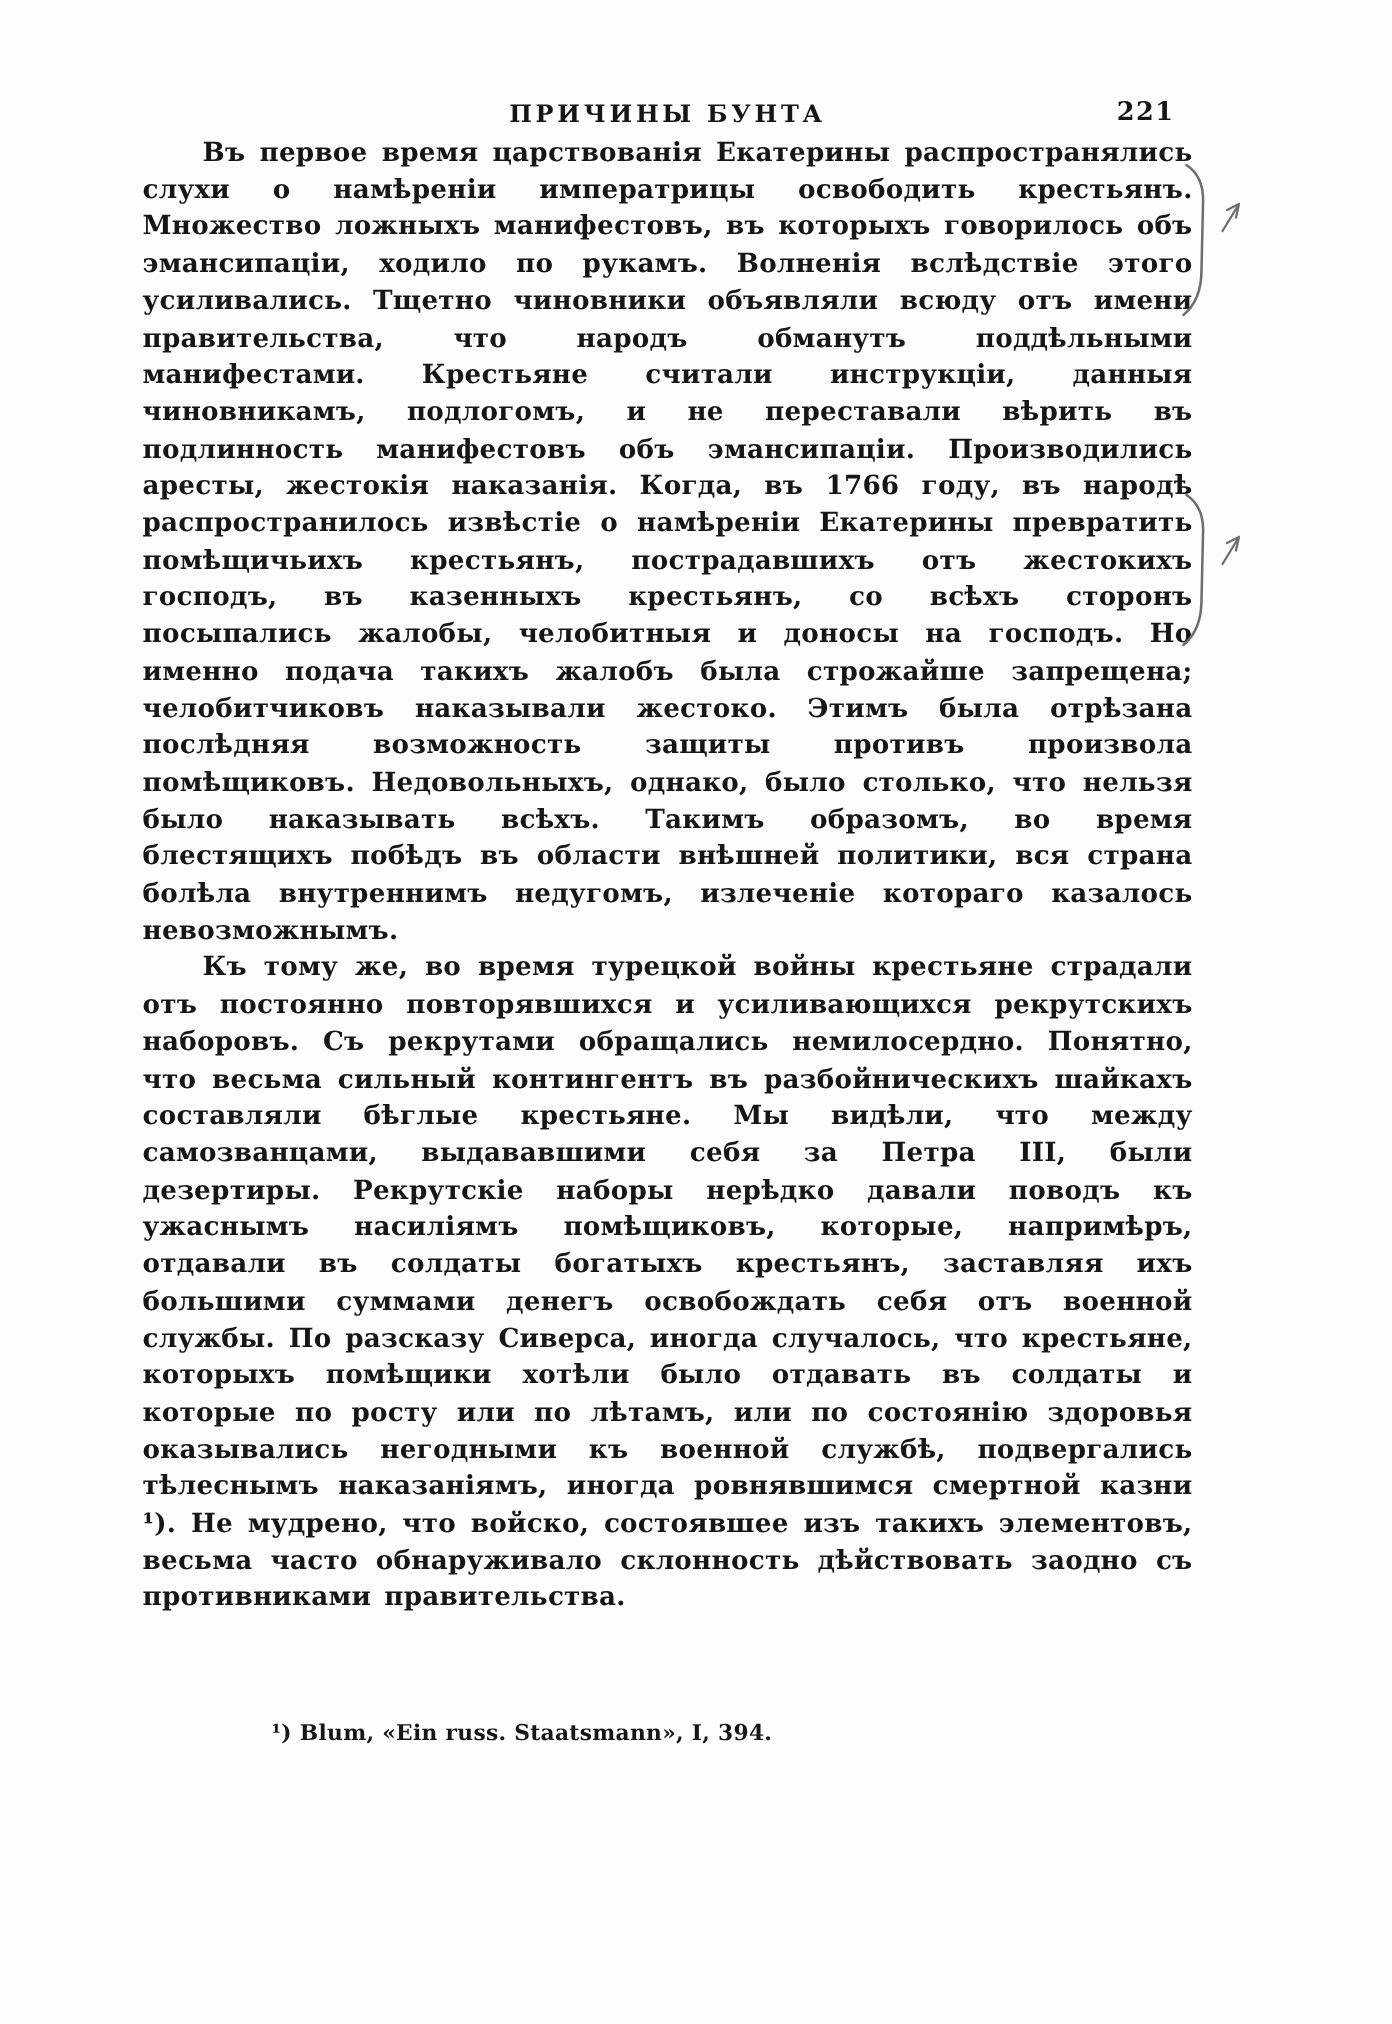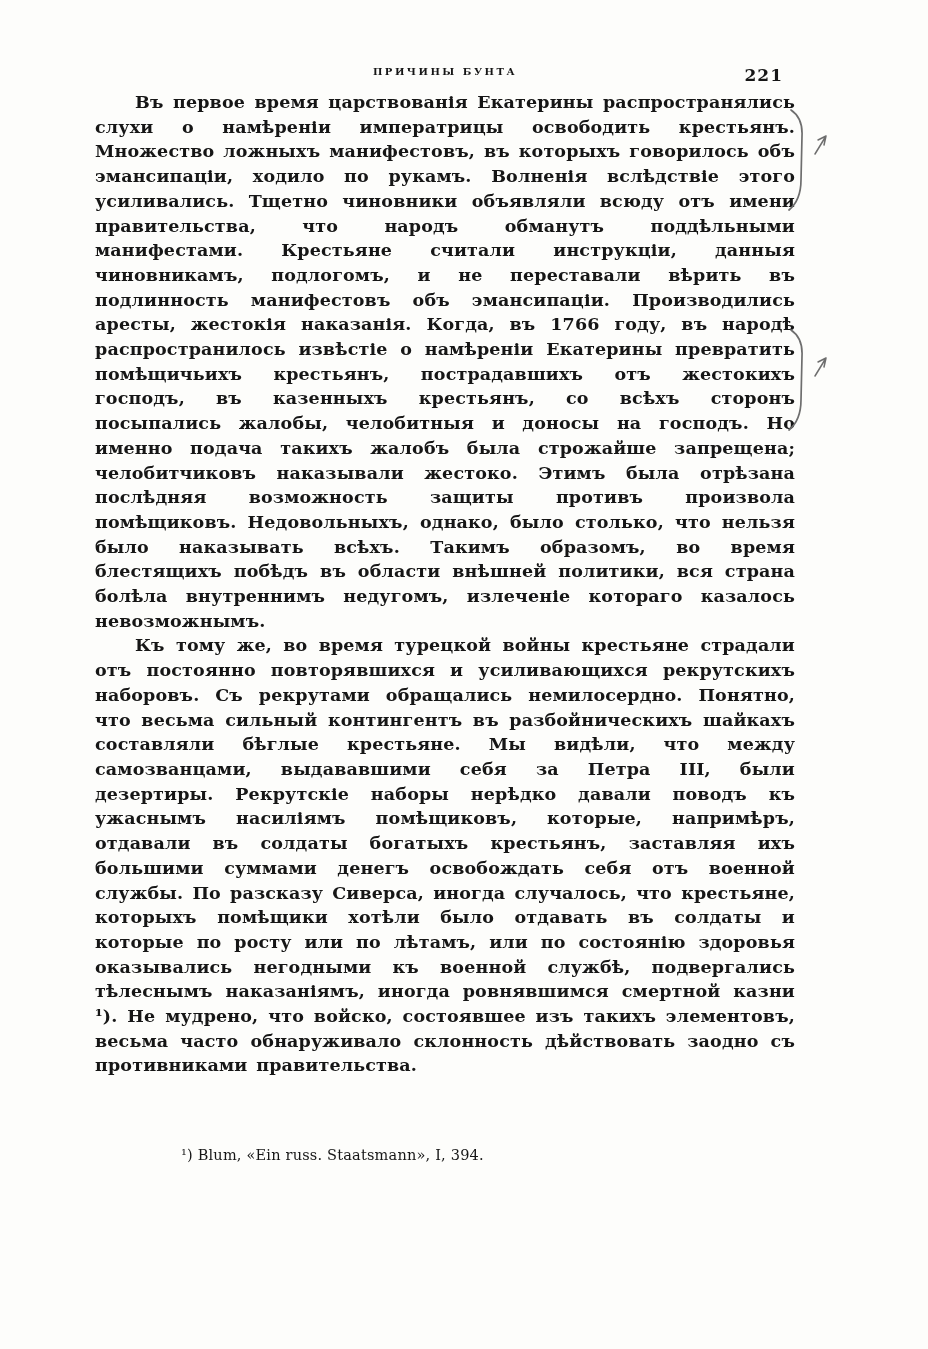--- a/index.html
+++ b/index.html
@@ -9,39 +9,39 @@
     margin:0 auto;
     background:#fdfdfb;
     font-family:"DejaVu Serif","Liberation Serif",serif;
     color:#161616;
     overflow:hidden;
   }
   .header{position:absolute;top:66px;left:95px;width:700px;height:24px;}
   .running-title{
     position:absolute;left:0;right:0;top:0;
     text-align:center;
-    font-size:10px;font-weight:bold;letter-spacing:2.5px;
+    font-size:16px;font-weight:bold;letter-spacing:2.5px;
   }
   .page-number{
     position:absolute;right:12px;top:-1px;
     font-size:17px;font-weight:bold;letter-spacing:1px;
   }
   .body-text{
     position:absolute;top:90px;left:95px;width:700px;
     text-align:justify;
     font-size:17.5px;
     line-height:24.7px;
     font-weight:600;
     letter-spacing:0.15px;
     word-spacing:2.5px;
   }
   .para{margin:0;text-indent:40px;}
   .footnote{
     position:absolute;top:1147px;left:181px;width:610px;
-    font-size:14.5px;font-weight:400;margin:0;letter-spacing:0.2px;
+    font-size:14.5px;font-weight:700;margin:0;letter-spacing:0.2px;
   }
   .margin-mark{position:absolute;pointer-events:none;}
   .margin-mark svg{display:block;}
 </style>
 </head>
 <body>
 
 <div class="page">
 
   <div class="header">

